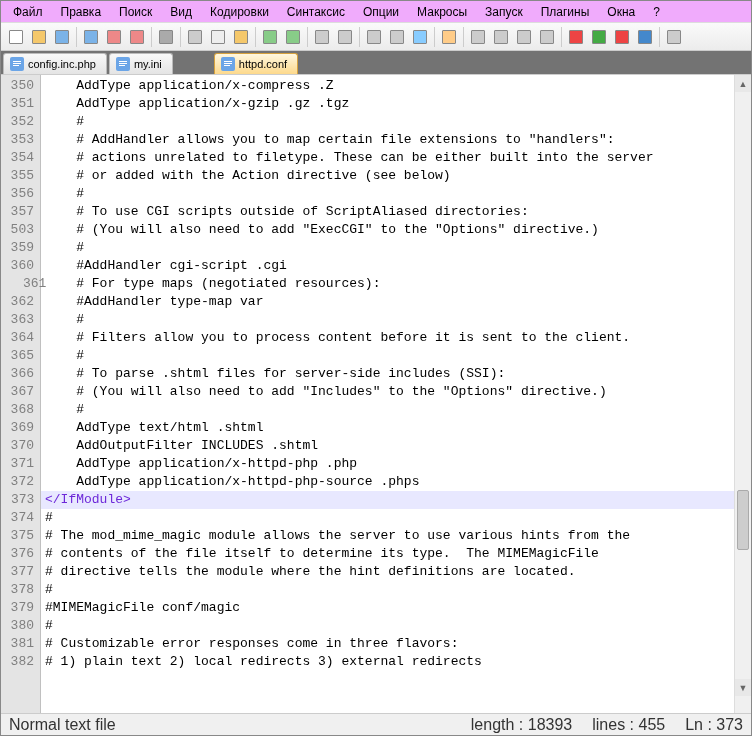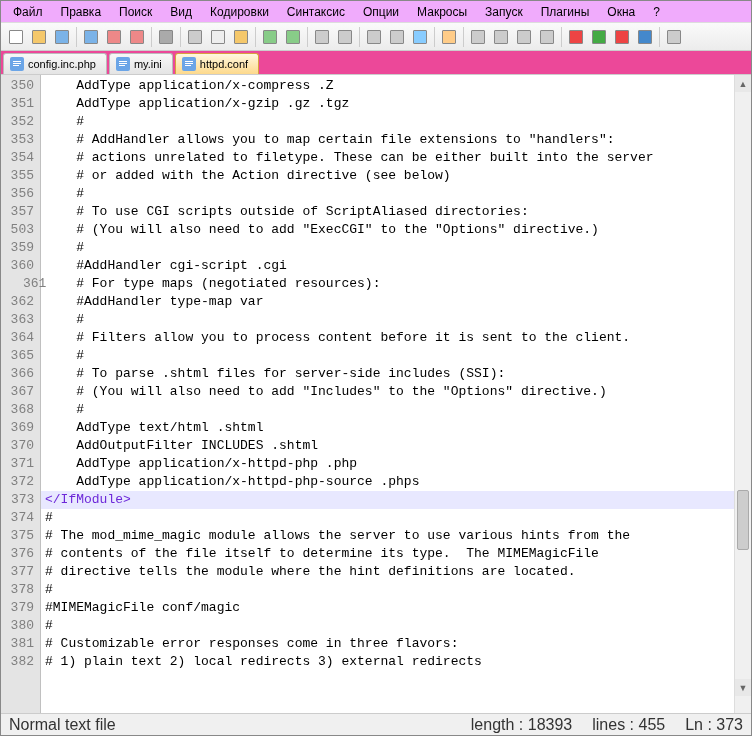--- a/index.html
+++ b/index.html
@@ -6,23 +6,23 @@
 body { font-family: Tahoma, Arial, sans-serif; font-size: 11px; background: #f0f0f0; width: 752px; height: 736px; overflow: hidden; }
 .window { width: 752px; height: 736px; background: #fff; border: 1px solid #888; display: flex; flex-direction: column; }
 .titlebar { height: 26px; background: linear-gradient(#fdfdfd,#e8e8e8); display: flex; align-items: center; padding: 0 6px; border-bottom: 1px solid #ccc; }
 .titlebar-icon { width: 16px; height: 16px; margin-right: 4px; }
 .title { font-size: 12px; color: #333; }
 .menubar { height: 22px; background: #f0abfc; display: flex; align-items: center; padding: 0 4px; border-bottom: 1px solid #ddd; gap: 2px; }
 .menubar span { padding: 2px 8px; font-size: 12px; cursor: default; }
 .toolbar { height: 28px; background: linear-gradient(#fafafa,#ececec); display: flex; align-items: center; padding: 0 4px; border-bottom: 1px solid #ccc; gap: 1px; }
 .tb-btn { width: 22px; height: 22px; display: flex; align-items: center; justify-content: center; border: 1px solid transparent; border-radius: 2px; }
 .tb-sep { width: 1px; height: 20px; background: #ccc; margin: 0 2px; }
-.tabbar { height: 24px; background: #ec4899; display: flex; align-items: flex-end; padding: 0 2px; border-bottom: 1px solid #ccc; }
+.tabbar { height: 24px; background: #737373; display: flex; align-items: flex-end; padding: 0 2px; border-bottom: 1px solid #ccc; }
 .tab { display: flex; align-items: center; padding: 3px 10px 3px 6px; background: linear-gradient(#f8f8f8,#e4e4e4); border: 1px solid #bbb; border-bottom: none; border-top-left-radius: 3px; border-top-right-radius: 3px; margin-right: 2px; font-size: 11px; cursor: default; }
-.tab.active { background: linear-gradient(#fff8e0,#fdd98c); border-color: #d6a23e; }
+.tab.active { background: linear-gradient(#fff8e0,#fdd98c); border-color: #d6a23e; margin-left: 39px; }
 .tab .ticon { width: 14px; height: 14px; margin-right: 4px; background: #6ba5e7; border-radius: 2px; display: flex; align-items: center; justify-content: center; }
 .editor { flex: 1; display: flex; overflow: hidden; background: #fff; }
 .gutter { width: 40px; background: #e4e4e4; border-right: 1px solid #c0c0c0; text-align: right; padding-right: 6px; color: #808080; font-family: 'Courier New', monospace; font-size: 13px; line-height: 18px; padding-top: 2px; }
 .code { flex: 1; font-family: 'Courier New', monospace; font-size: 13px; line-height: 18px; color: #000; padding-top: 2px; overflow: hidden; white-space: pre; position: relative; }
 .line { height: 18px; padding-left: 4px; position: relative; }
 .highlight { background: #e8e8ff; }
 .tag { color: #6d28d9; }
 .scrollbar-v { width: 17px; background: #f0f0f0; border-left: 1px solid #ddd; position: relative; }
 .sb-thumb { position: absolute; left: 2px; right: 2px; top: 65%; height: 60px; background: #cdcdcd; border: 1px solid #aaa; border-radius: 2px; }
 .sb-btn { position: absolute; left: 0; right: 0; height: 17px; background: #e8e8e8; display: flex; align-items: center; justify-content: center; font-size: 9px; color: #666; }

